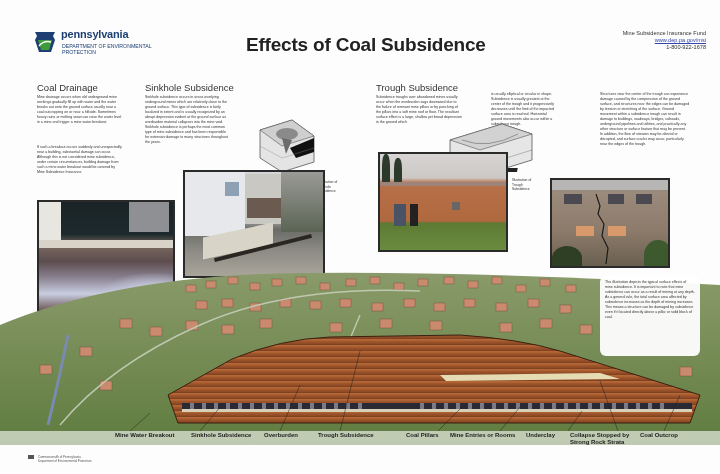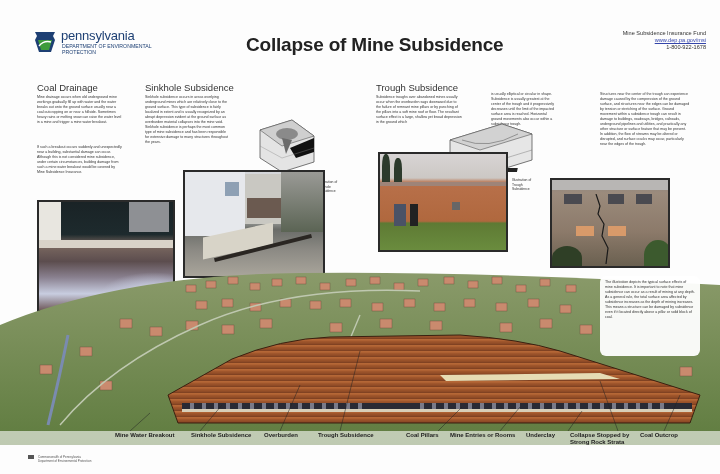--- a/index.html
+++ b/index.html
@@ -4,21 +4,21 @@
 <style>
   * { box-sizing: border-box; margin: 0; padding: 0; }
   html, body { width: 720px; height: 474px; overflow: hidden; background: #ffffff; }
   body { position: relative; font-family: "Liberation Sans", sans-serif; color: #222; }
 
   .poster { position: absolute; left: 0; top: 0; width: 720px; height: 474px; background: #fdfdfd; }
 
   
   .logo { position: absolute; left: 33px; top: 28px; width: 130px; height: 30px; }
   .keystone { position: absolute; left: 0; top: 2px; width: 24px; height: 24px; }
-  .logo-name { position: absolute; left: 28px; top: 0px; font-size: 13px; font-weight: normal; color: #1d3f73; letter-spacing: -0.2px; }
+  .logo-name { position: absolute; left: 28px; top: 0px; font-size: 11px; font-weight: bold; color: #1d3f73; letter-spacing: -0.2px; }
   .logo-dept { position: absolute; left: 29px; top: 15px; font-size: 5.2px; color: #1d3f73; line-height: 6px; width: 110px; text-transform: uppercase; }
 
   .title { position: absolute; left: 246px; top: 34px; font-size: 19px; font-weight: bold; color: #222; letter-spacing: -0.2px; font-family: "Liberation Sans", sans-serif; }
 
   .fund { position: absolute; right: 14px; top: 30px; text-align: right; font-size: 5.6px; line-height: 7px; color: #333; }
   .fund .link { color: #3344aa; text-decoration: underline; }
 
   
   .section-h { position: absolute; font-size: 9.5px; color: #333; font-family: "Liberation Sans", sans-serif; }
   .blurb { position: absolute; font-size: 3.6px; line-height: 5px; color: #333; text-align: left; }
@@ -45,21 +45,21 @@
   <div class="logo">
     <svg class="keystone" viewBox="0 0 24 24">
       <path d="M2 2 L22 2 L20 6 L22 10 L18 22 L6 22 L2 10 L4 6 Z" fill="#1d3f73"></path>
       <path d="M5 10 L19 10 L16 20 L8 20 Z" fill="#3e9b3a"></path>
       <path d="M6 16 C10 11 14 11 18 12" stroke="#ffffff" stroke-width="1.4" fill="none"></path>
     </svg>
     <div class="logo-name">pennsylvania</div>
     <div class="logo-dept">DEPARTMENT OF ENVIRONMENTAL PROTECTION</div>
   </div>
 
-  <div class="title">Collapse of Mine Subsidence</div>
+  <div class="title">Effects of Coal Subsidence</div>
 
   <div class="fund">
     <div>Mine Subsidence Insurance Fund</div>
     <div class="link">www.dep.pa.gov/msi</div>
     <div>1-800-922-1678</div>
   </div>
 
   <div class="section-h" style="left:37px; top:82px;">Coal Drainage</div>
   <div class="blurb" style="left:37px; top:95px; width:86px;">Mine drainage occurs when old underground mine workings gradually fill up with water and the water breaks out onto the ground surface usually near a coal outcropping on or near a hillside. Sometimes heavy rains or melting snow can raise the water level in a mine and trigger a mine water breakout.</div>
   <div class="blurb" style="left:37px; top:145px; width:86px;">If such a breakout occurs suddenly and unexpectedly near a building, substantial damage can occur. Although this is not considered mine subsidence, under certain circumstances, building damage from such a mine water breakout would be covered by Mine Subsidence Insurance.</div>

